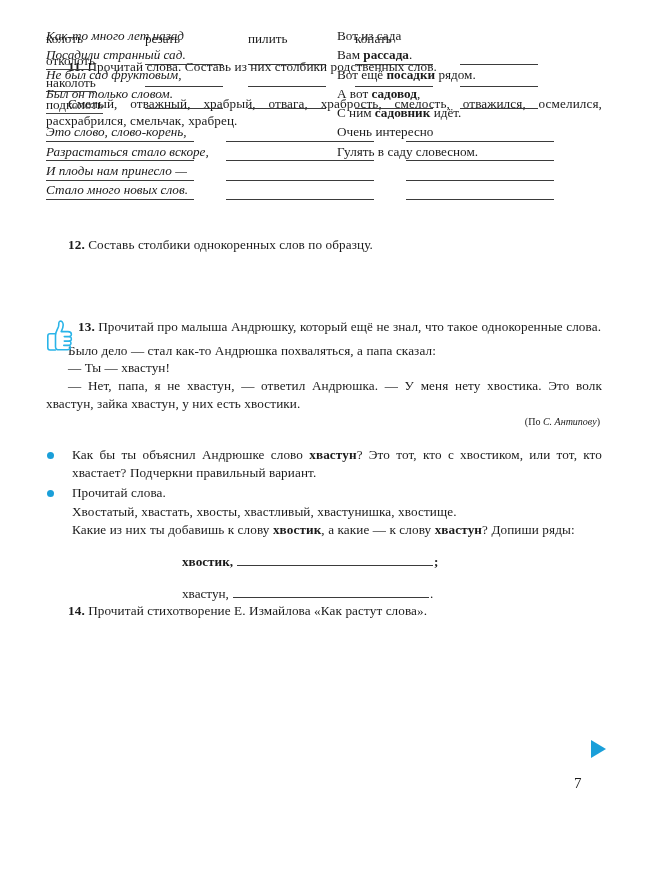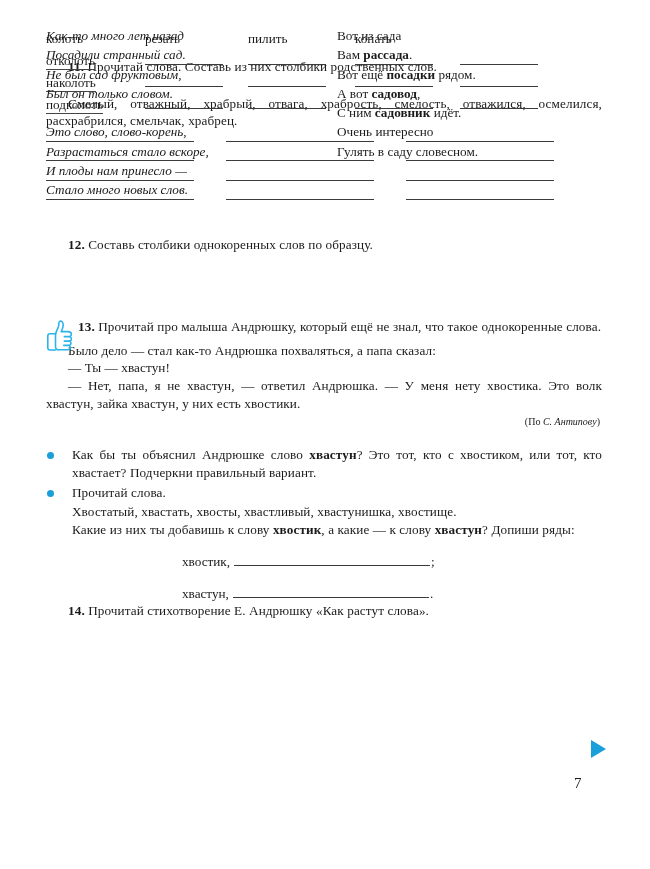--- a/index.html
+++ b/index.html
@@ -304,29 +304,29 @@
       <p class="body-text">Прочитай слова.</p>
     </div>
 
     <p class="body-text" style="padding-left:26px;">Хвостатый, хвастать, хвосты, хвастливый, хвастунишка, хвостище.</p>
 
     <p class="body-text" style="padding-left:26px;">
       <span>Какие из них ты добавишь к слову </span><b>хвостик</b><span>, а какие — к слову </span><b>хвастун</b><span>? Допиши ряды:</span>
     </p>
 
     <div id="fill-rows">
-        <p class="fill-row" style="padding-left: 136px;"><span>хвостик,</span><span class="fill-line"></span><span>;</span></p>
+        <p class="fill-row" style="padding-left: 136px; font-weight: bold;"><span>хвостик,</span><span class="fill-line"></span><span>;</span></p>
         <p class="fill-row second"><span>хвастун,</span><span class="fill-line"></span><span>.</span></p>
       </div>
   </section>
 
   <section id="ex14">
     <p class="ex-head">
       <span class="num">14.</span>
-      <span>Прочитай стихотворение Е. Андрюшку «Как растут слова».</span>
+      <span>Прочитай стихотворение Е. Измайлова «Как растут слова».</span>
     </p>
   </section>
   <div class="poem-wrap">
     <div class="poem-col left" id="poem-left">
         <p>Как-то много лет назад</p>
         <p>Посадили странный сад.</p>
         <p>Не был сад фруктовым,</p>
         <p>Был он только словом.</p>
         <div class="stanza-gap"></div>
         <p>Это слово, слово-корень,</p>

